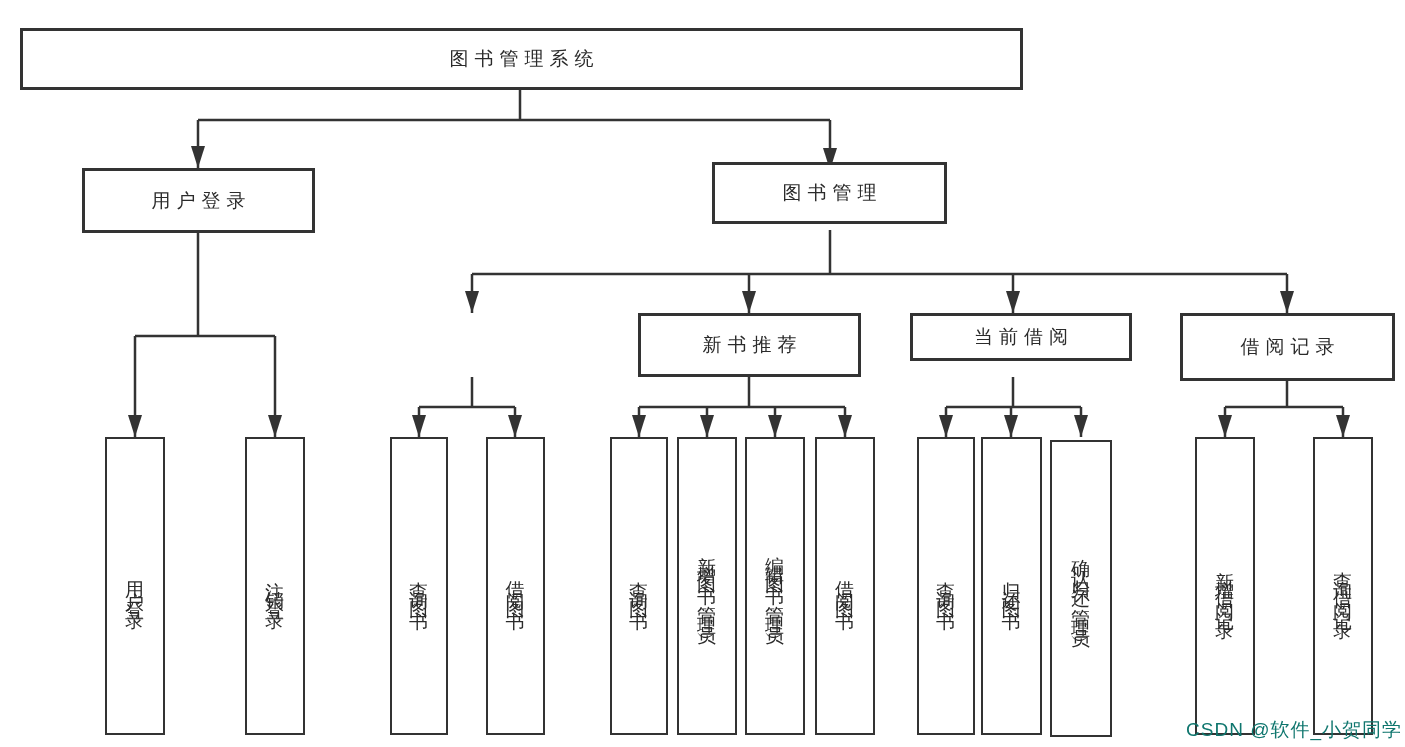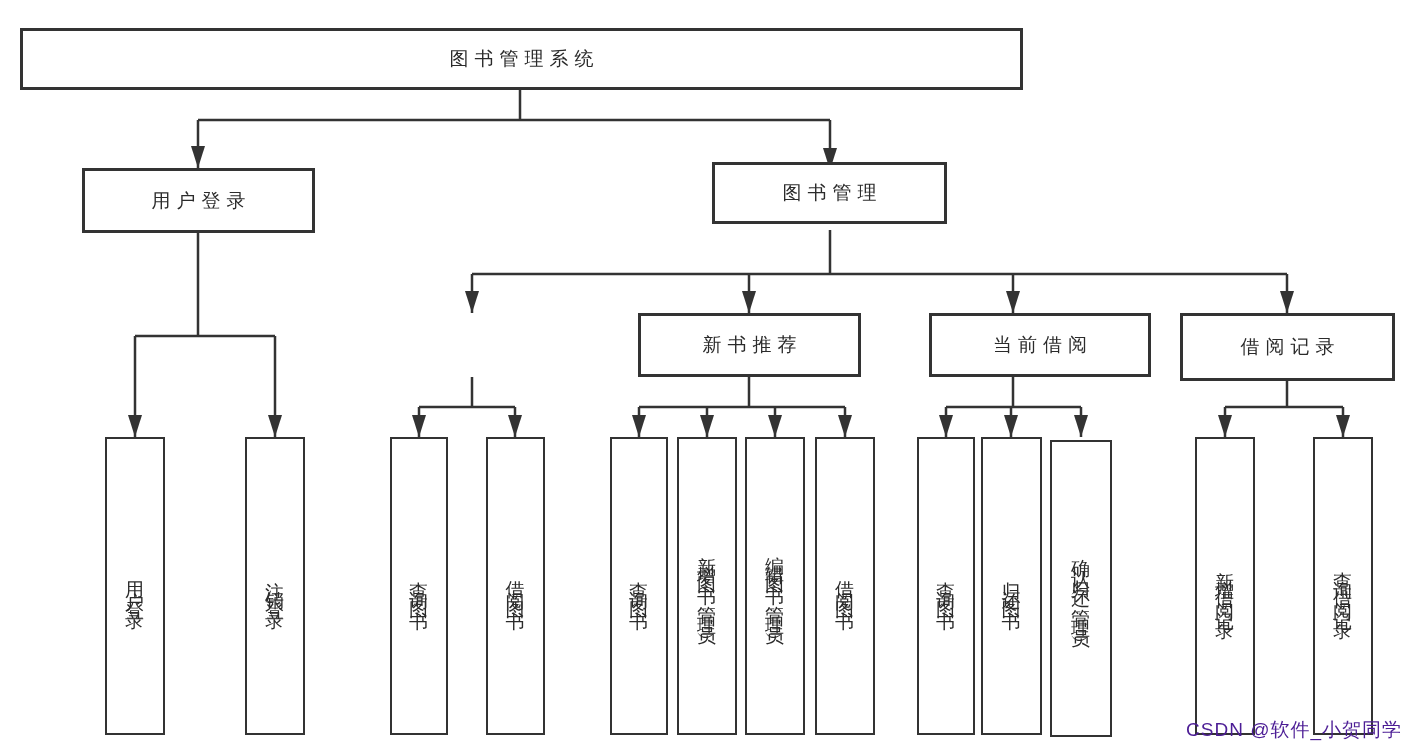--- a/index.html
+++ b/index.html
@@ -14,21 +14,21 @@
     color:#2b2b2b;
   }
   .box.h span{font-size:19px;letter-spacing:6px;text-indent:6px;white-space:nowrap;}
   .box.v{border-width:2px;}
   .box.v span{
     writing-mode:vertical-rl;text-orientation:mixed;
     font-size:19px;line-height:1;letter-spacing:10px;
   }
   .watermark{
     position:absolute;right:3px;bottom:4px;font-size:19px;
-    color:#4c1d95;letter-spacing:1px;z-index:5;white-space:nowrap;
+    color:#0f766e;letter-spacing:1px;z-index:5;white-space:nowrap;
   }
 </style>
 </head>
 <body>
 
 <div class="canvas">
 
   <svg class="connectors" width="1405" height="747" viewBox="0 0 1405 747">
     <defs>
       <marker id="arrow" markerUnits="userSpaceOnUse" markerWidth="26" markerHeight="18" refX="22" refY="9" orient="auto">
@@ -66,21 +66,21 @@
   <div class="box h" style="left:82px;top:168px;width:233px;height:65px">
     <span>用户登录</span>
   </div>
   <div class="box h" style="left:712px;top:162px;width:235px;height:62px">
     <span>图书管理</span>
   </div>
 
   <div class="box h" style="left:638px;top:313px;width:223px;height:64px">
     <span>新书推荐</span>
   </div>
-  <div class="box h" style="left:929px;top:313px;width:222px;height:64px">
+  <div class="box h" style="left:910px;top:313px;width:222px;height:48px">
     <span>当前借阅</span>
   </div>
   <div class="box h" style="left:1180px;top:313px;width:215px;height:68px">
     <span>借阅记录</span>
   </div>
 
   <div class="box v" style="left:105px;top:437px;width:60px;height:298px">
     <span>用户登录</span>
   </div>
   <div class="box v" style="left:245px;top:437px;width:60px;height:298px">

